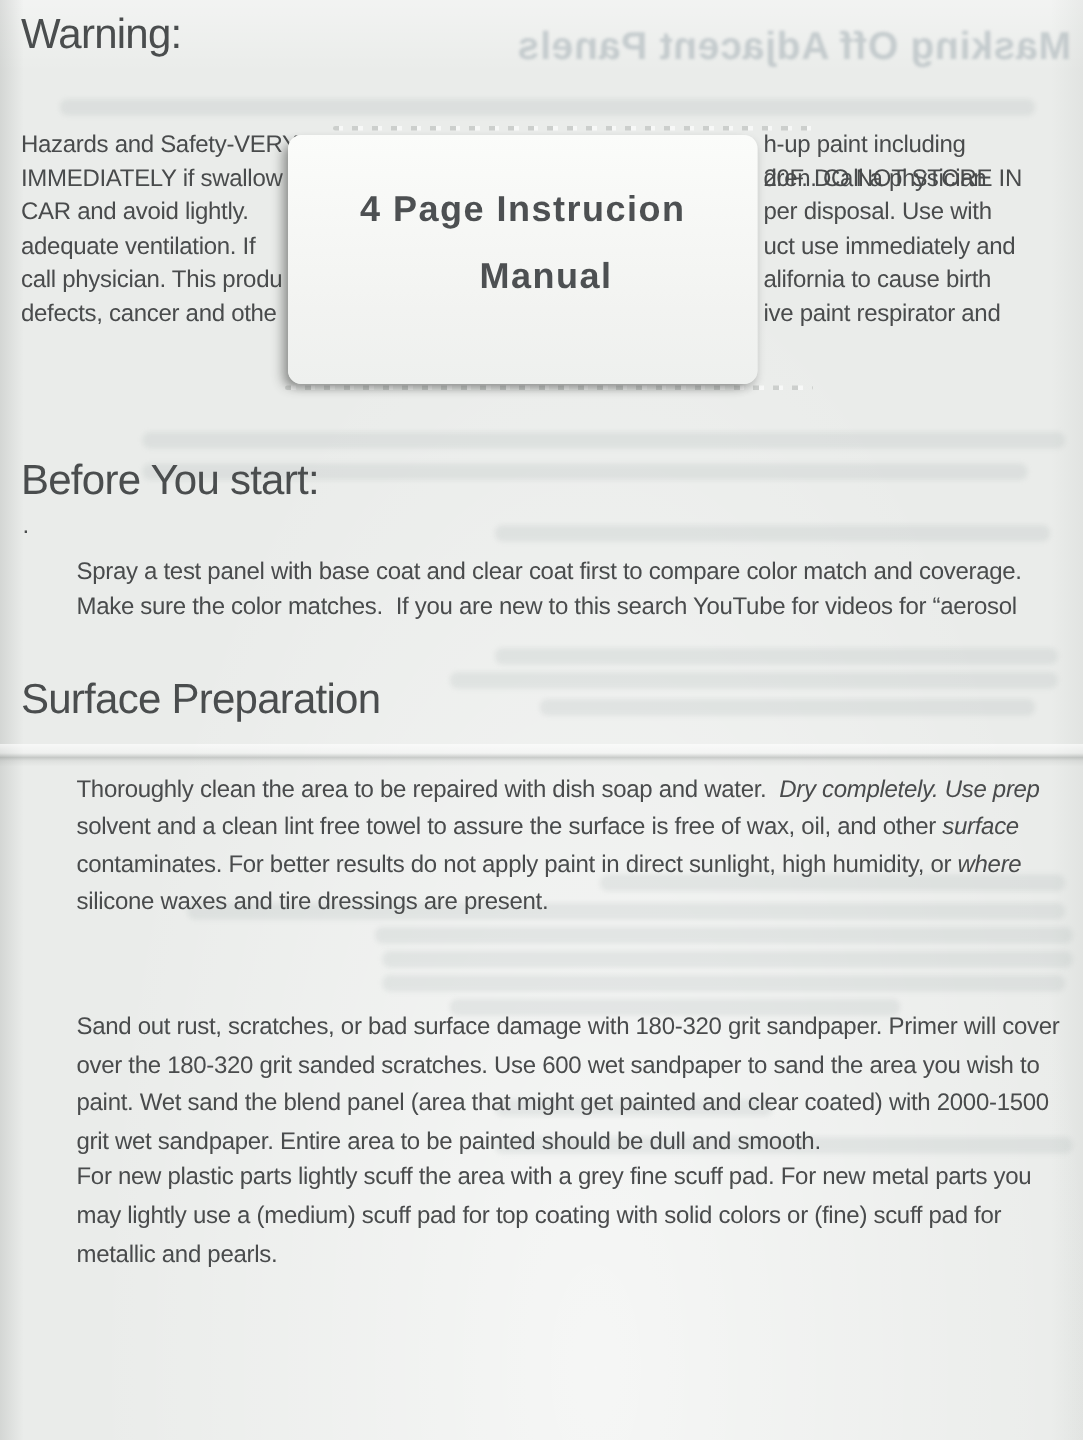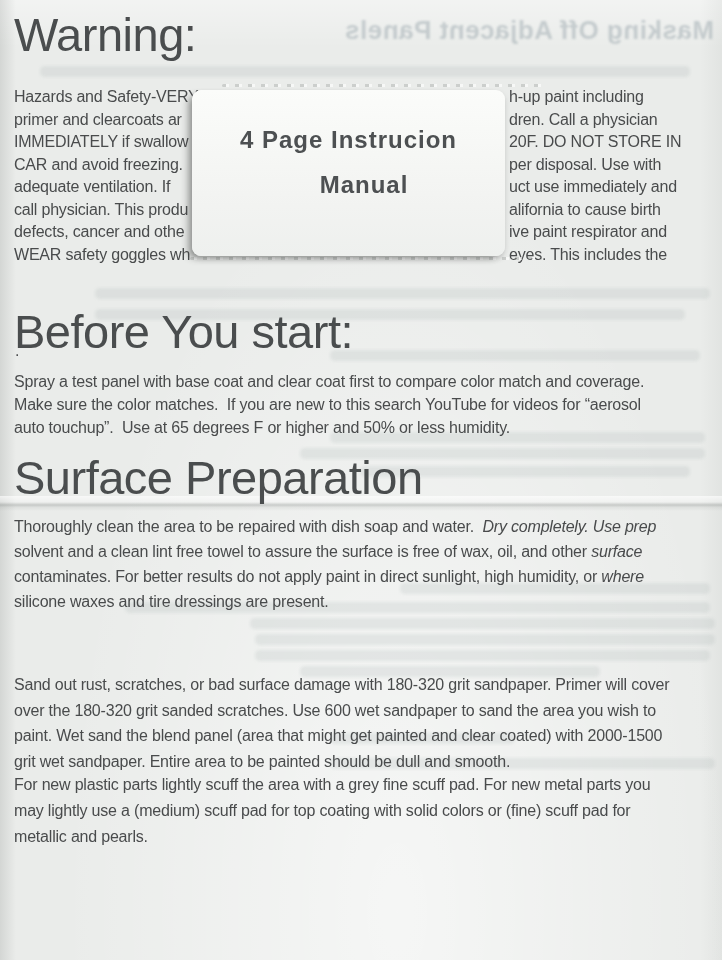--- a/index.html
+++ b/index.html
@@ -12,29 +12,29 @@
       radial-gradient(ellipse at 55% 95%, rgba(255,255,255,0.55), rgba(255,255,255,0) 60%),
       linear-gradient(90deg, rgba(110,115,112,0.18), rgba(110,115,112,0) 2.2%),
       linear-gradient(270deg, rgba(150,155,152,0.10), rgba(150,155,152,0) 3%),
       linear-gradient(180deg, rgba(255,255,255,0.40), rgba(255,255,255,0) 5%),
       #eaecea;
     color:#494b4c;
   }
   
   .h1{
     position:absolute;left:14px;
-    font-size:47px;font-weight:300;letter-spacing:-0.5px;
+    font-size:28px;font-weight:300;letter-spacing:-0.5px;
     color:#4a4d4e;white-space:pre;
   }
   
   .para{
     position:absolute;left:14px;right:12px;
     font-size:16px;letter-spacing:-0.2px;color:#494b4c;
   }
-  .tline{white-space:pre;}
+  .tline{white-space:pre;margin-left:37px;}
   .tline .it{font-style:italic;}
   .split{position:relative;white-space:pre;}
   .split .fr{position:absolute;left:495px;top:0;white-space:pre;text-align:right;}
   
   .sticker{
     position:absolute;left:192px;top:90px;width:313px;height:166px;
     background:linear-gradient(180deg,#fbfcfa,#f2f3f1 70%,#eef0ee);
     border-radius:9px;
     box-shadow:-6px 4px 7px -2px rgba(66,68,66,0.45), 0 3px 5px rgba(90,92,90,0.25);
     text-align:center;
@@ -108,44 +108,42 @@
   <div class="smudge" style="top:618px;left:250px;width:465px;"></div>
   <div class="smudge" style="top:634px;left:255px;width:460px;"></div>
   <div class="smudge" style="top:650px;left:255px;width:455px;"></div>
   <div class="smudge" style="top:666px;left:300px;width:300px;"></div>
   <div class="smudge" style="top:733px;left:330px;width:185px;"></div>
   <div class="smudge" style="top:758px;left:330px;width:385px;"></div>
 
   <div class="h1" id="warning-heading">Warning:</div>
   <div class="para" id="warning-body">
       <div class="split"><span class="fl">Hazards and Safety-VERY</span><span class="fr">h-up paint including</span></div>
-      <div class="split"><span class="fl">primer and clearcoats ar</span><span class="fr">dren. Call a physician</span></div>
+      <div class="split"><span class="fr">dren. Call a physician</span></div>
       <div class="split"><span class="fl">IMMEDIATELY if swallow</span><span class="fr">20F. DO NOT STORE IN</span></div>
-      <div class="split"><span class="fl">CAR and avoid freezing.</span><span class="fr">per disposal. Use with</span></div>
+      <div class="split"><span class="fl">CAR and avoid lightly.</span><span class="fr">per disposal. Use with</span></div>
       <div class="split"><span class="fl">adequate ventilation. If</span><span class="fr">uct use immediately and</span></div>
       <div class="split"><span class="fl">call physician. This produ</span><span class="fr">alifornia to cause birth</span></div>
       <div class="split"><span class="fl">defects, cancer and othe</span><span class="fr">ive paint respirator and</span></div>
-      <div class="split"><span class="fl">WEAR safety goggles wh</span><span class="fr">eyes. This includes the</span></div>
     </div>
 
   <div class="seam"></div>
 
   <div class="perf perf-top"></div>
   <div class="perf perf-bottom"></div>
   <div class="sticker">
     <div class="l1">4 Page Instrucion</div>
     <div class="l2">Manual</div>
   </div>
 
   <div class="h1" id="before-heading">Before You start:</div>
   <div class="stray" id="stray-period">.</div>
   <div class="para" id="before-body">
       <div class="tline">Spray a test panel with base coat and clear coat first to compare color match and coverage.</div>
       <div class="tline">Make sure the color matches.  If you are new to this search YouTube for videos for “aerosol</div>
-      <div class="tline">auto touchup”.  Use at 65 degrees F or higher and 50% or less humidity.</div>
     </div>
 
   <div class="h1" id="surface-heading">Surface Preparation</div>
   <div class="para" id="surface-body">
       <div class="tline"><span>Thoroughly clean the area to be repaired with dish soap and water.  </span><span class="it">Dry completely. Use prep</span></div>
       <div class="tline"><span>solvent and a clean lint free towel to assure the surface is free of wax, oil, and other </span><span class="it">surface</span></div>
       <div class="tline"><span>contaminates. For better results do not apply paint in direct sunlight, high humidity, or </span><span class="it">where</span></div>
       <div class="tline"><span>silicone waxes and tire dressings are present.</span></div>
     </div>
 

